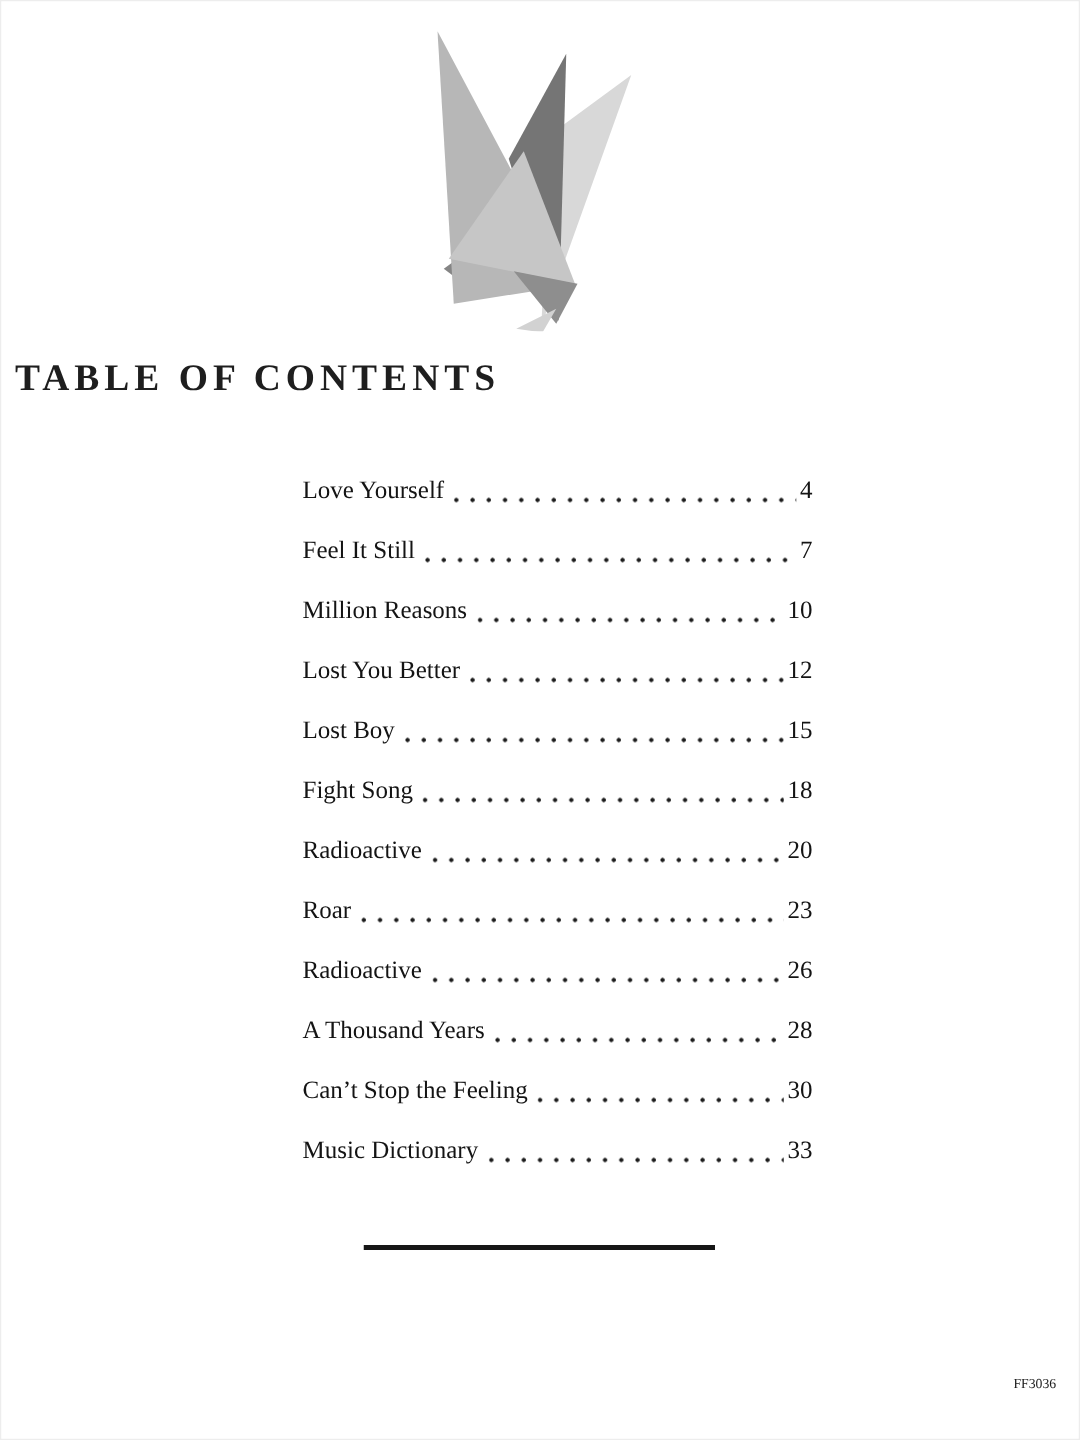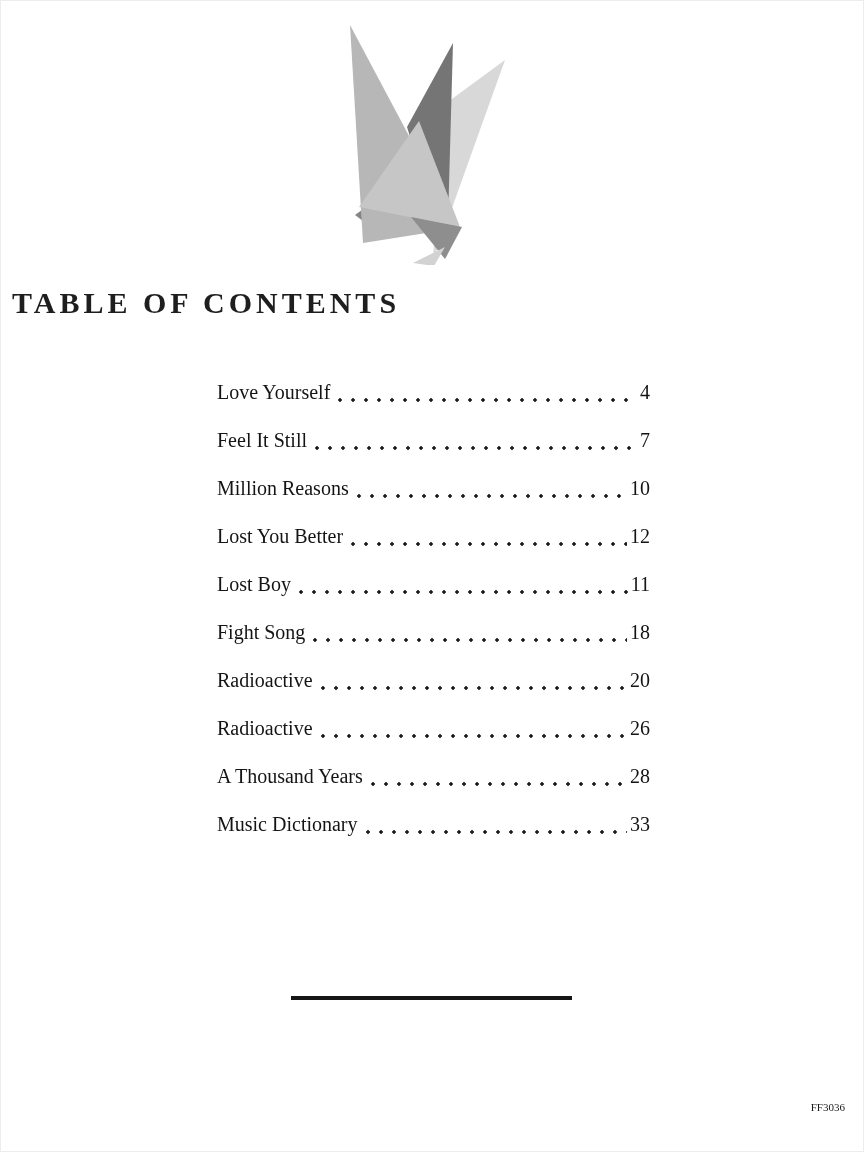--- a/index.html
+++ b/index.html
@@ -39,20 +39,21 @@
     left: 216px;
     top: 367px;
     width: 433px;
   }
   .toc-row {
     display: flex;
     align-items: center;
     height: 48px;
     font-size: 20px;
     color: #141414;
+    margin-left: 25px;
   }
   .toc-title { white-space: nowrap; }
   .toc-dots {
     flex: 1 1 auto;
     height: 4px;
     align-self: center;
     margin: 16px 3px 0 8px;
     background-image: radial-gradient(circle at 2px 2px, #1c1c1c 1.5px, rgba(0,0,0,0) 1.9px);
     background-size: 13px 4px;
     background-repeat: repeat-x;
@@ -114,48 +115,58 @@
 
   <div class="toc-row">
     <span class="toc-title">Lost You Better</span>
     <span class="toc-dots"></span>
     <span class="toc-page">12</span>
   </div>
 
   <div class="toc-row">
     <span class="toc-title">Lost Boy</span>
     <span class="toc-dots"></span>
-    <span class="toc-page">11</span>
+    <span class="toc-page">15</span>
   </div>
 
   <div class="toc-row">
     <span class="toc-title">Fight Song</span>
     <span class="toc-dots"></span>
     <span class="toc-page">18</span>
   </div>
 
   <div class="toc-row">
     <span class="toc-title">Radioactive</span>
     <span class="toc-dots"></span>
     <span class="toc-page">20</span>
   </div>
 
+  <div class="toc-row">
+    <span class="toc-title">Roar</span>
+    <span class="toc-dots"></span>
+    <span class="toc-page">23</span>
+  </div>
 
   <div class="toc-row">
     <span class="toc-title">Radioactive</span>
     <span class="toc-dots"></span>
     <span class="toc-page">26</span>
   </div>
 
   <div class="toc-row">
     <span class="toc-title">A Thousand Years</span>
     <span class="toc-dots"></span>
     <span class="toc-page">28</span>
   </div>
 
+  <div class="toc-row">
+    <span class="toc-title">Can’t Stop the Feeling</span>
+    <span class="toc-dots"></span>
+    <span class="toc-page">30</span>
+  </div>
 
   <div class="toc-row">
     <span class="toc-title">Music Dictionary</span>
     <span class="toc-dots"></span>
     <span class="toc-page">33</span>
   </div>
 </div>
 
   <div class="rule"></div>
 

